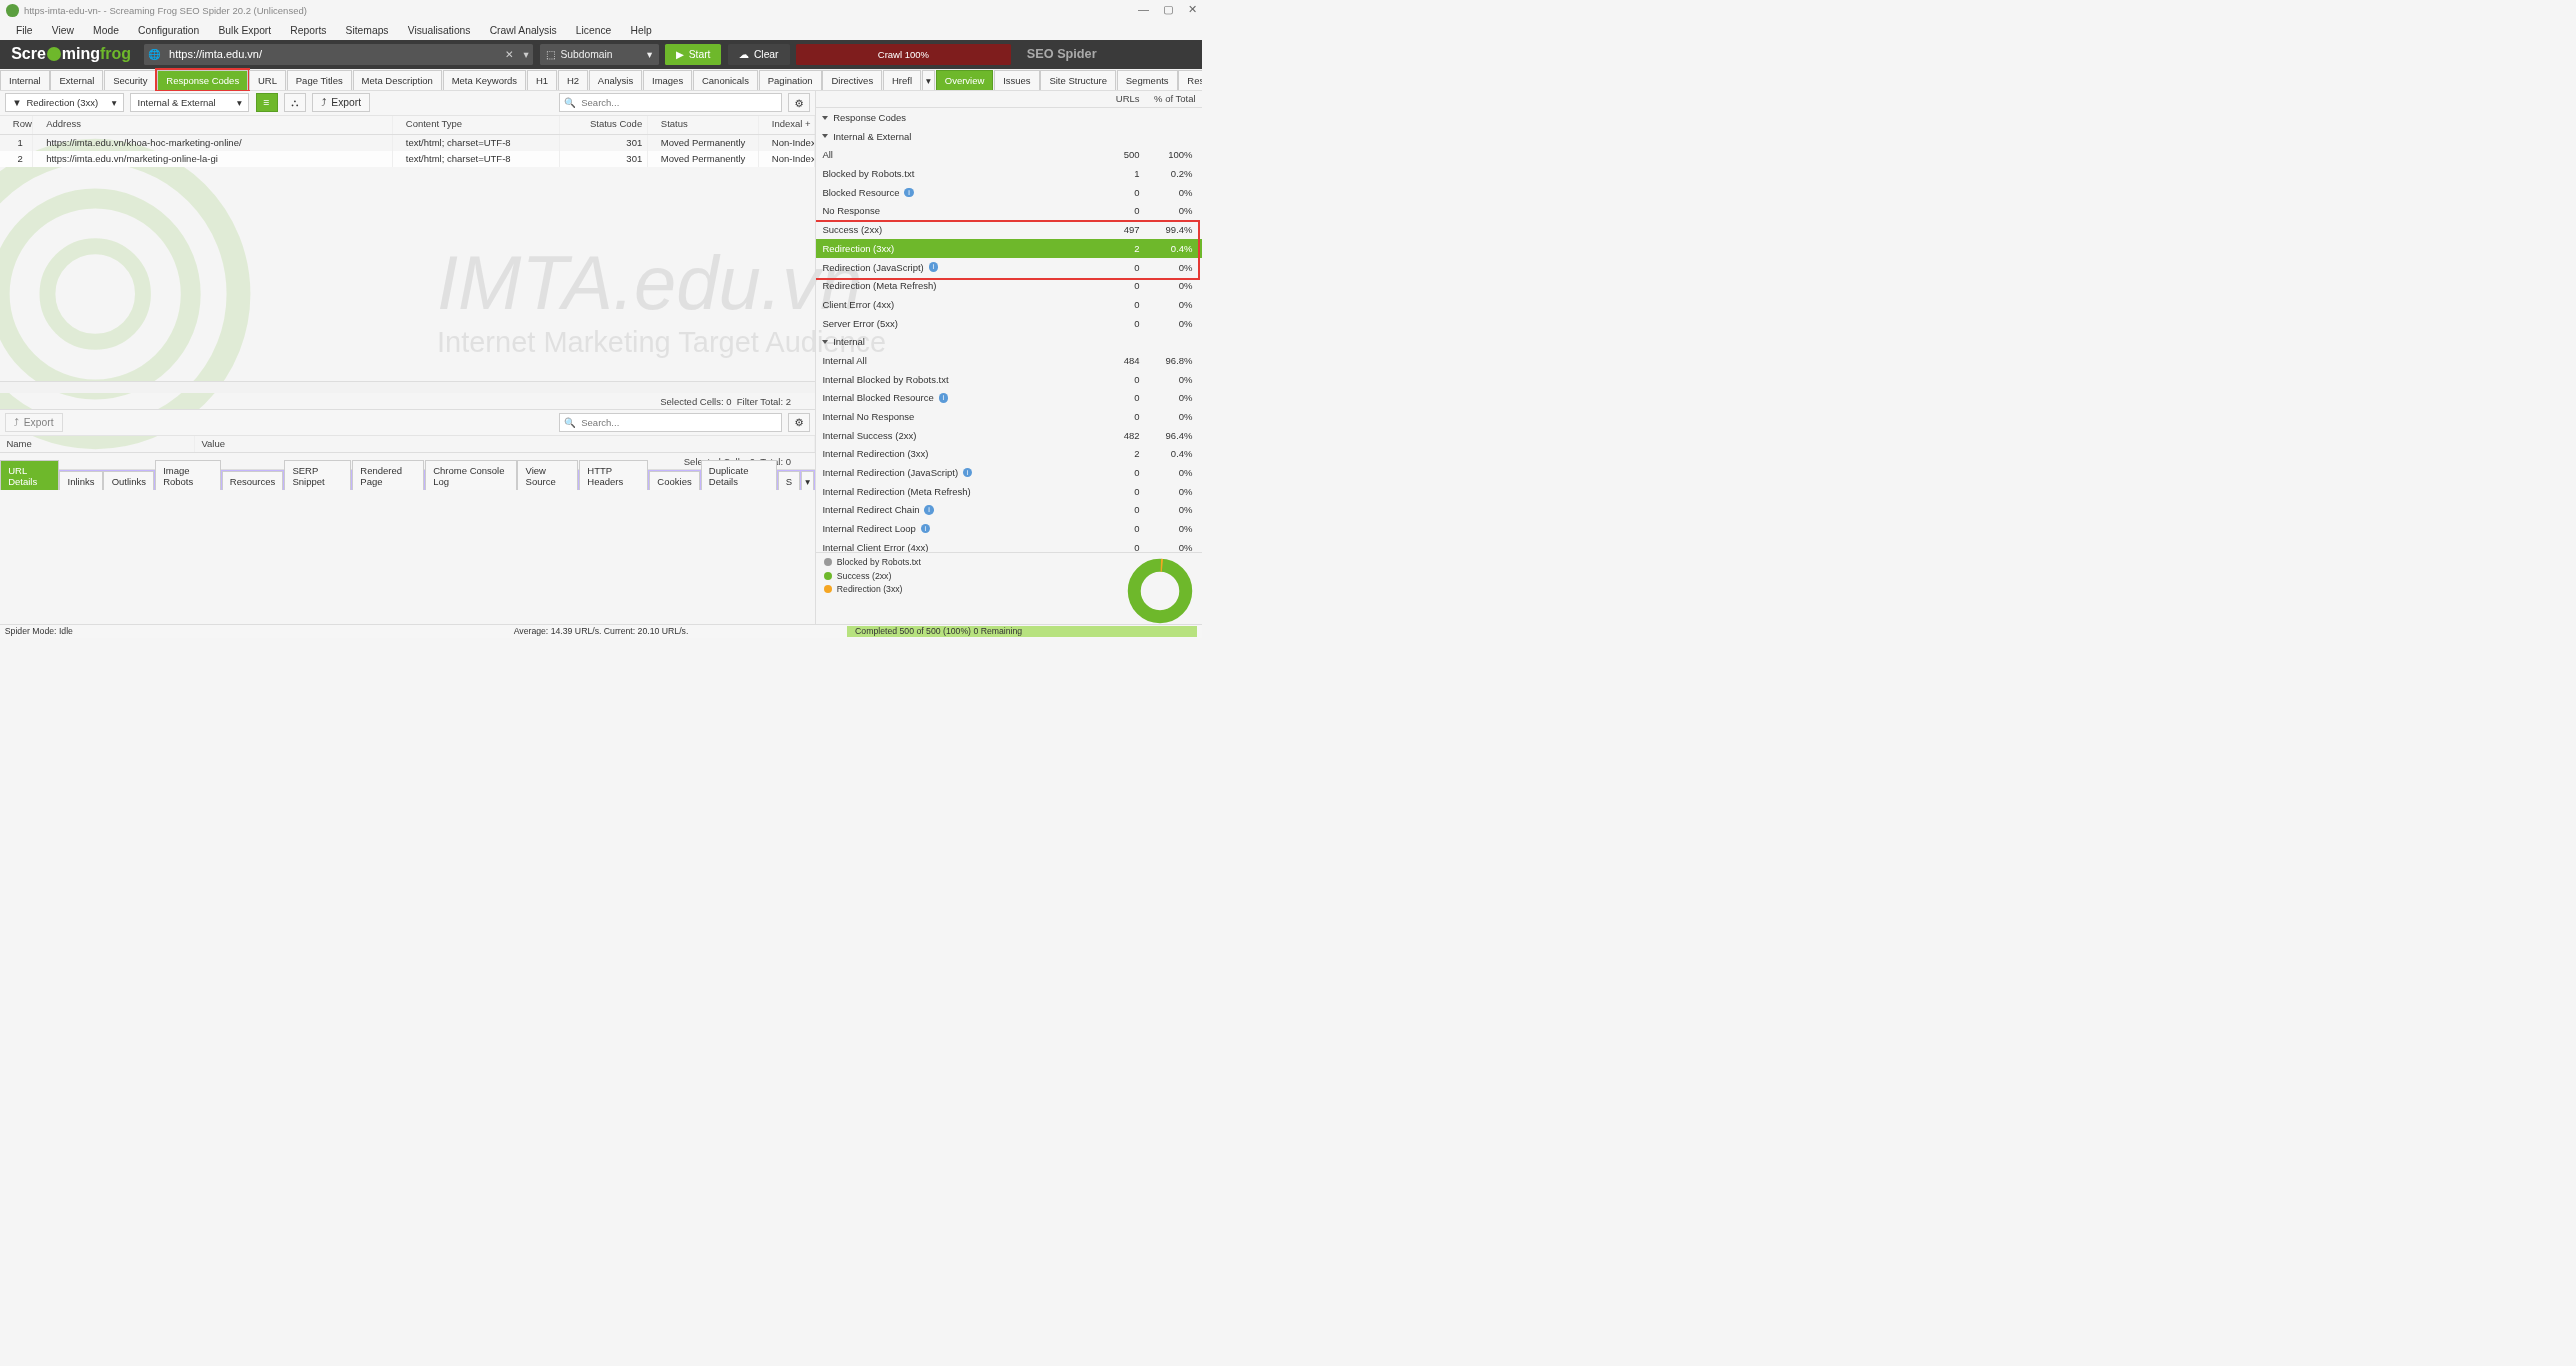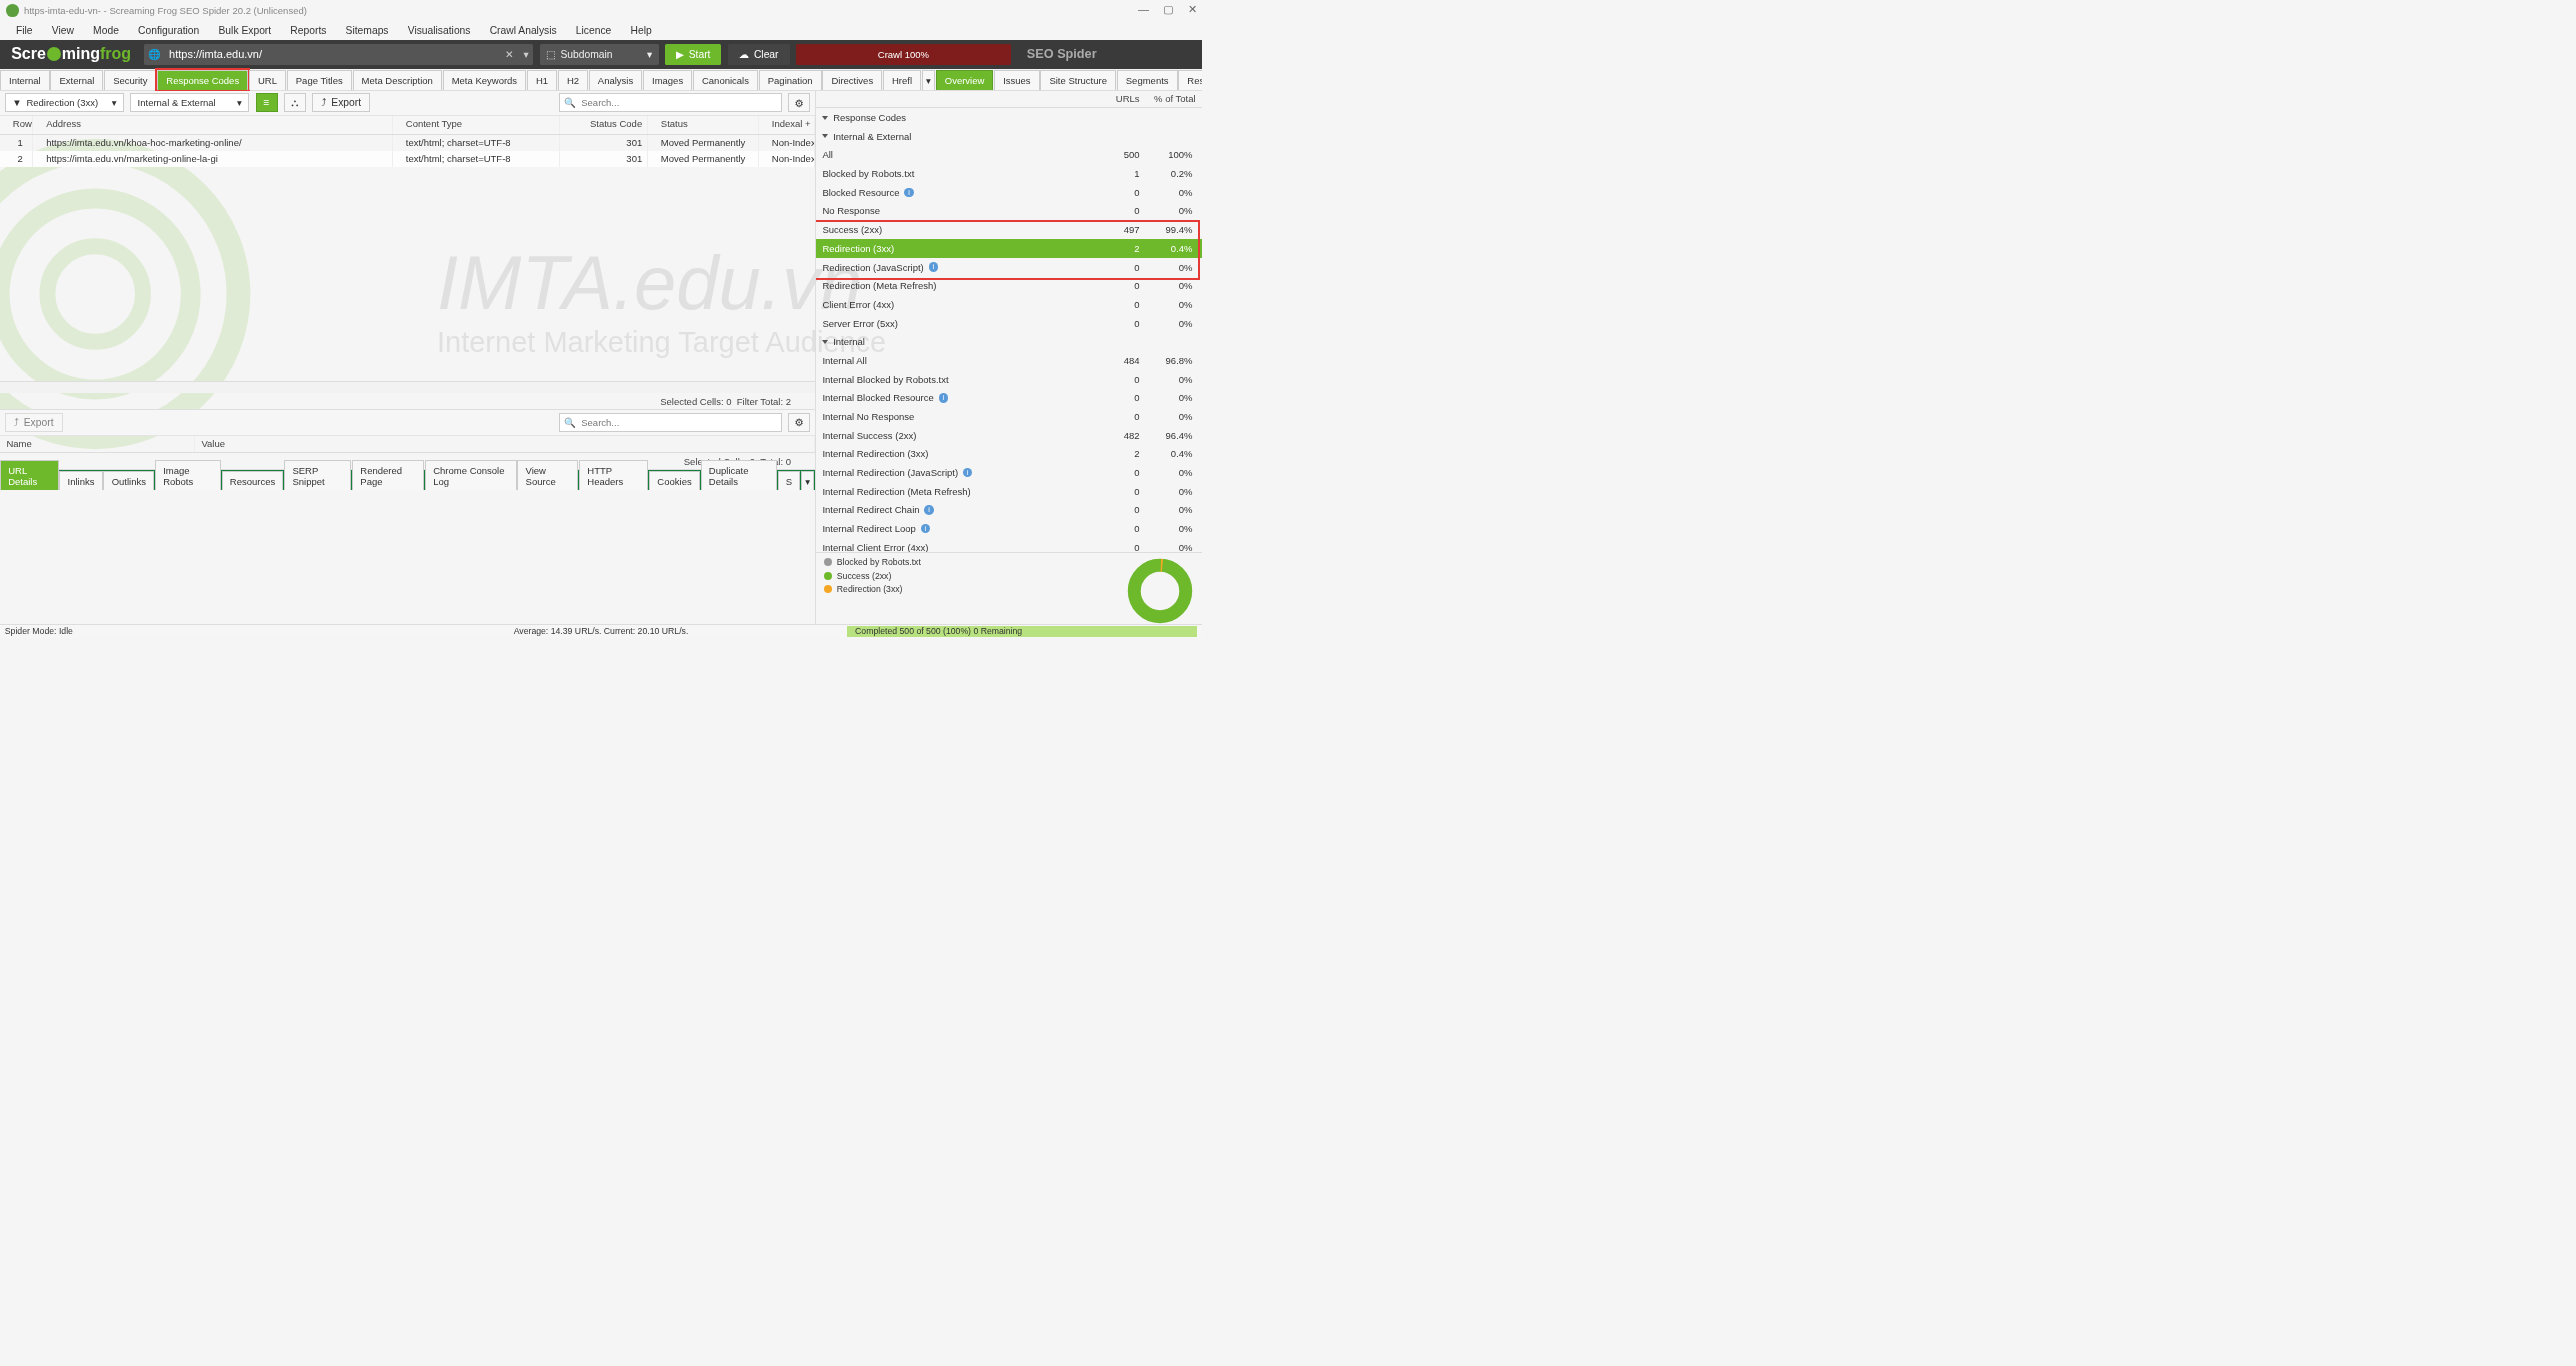--- a/index.html
+++ b/index.html
@@ -44,21 +44,21 @@
 .grid-row { display:flex; height:16px; font-size:9.5px;}
 .grid-row:nth-child(even){background:#fdfdfd;}
 .scrollbar-h { height:12.7px; background:#f2f2f2; border-top:0.8px solid #ddd;}
 .footer-info { height:16px; display:flex; justify-content:flex-end; align-items:center; padding:0 24px; font-size:9.5px; color:#444;}
 .lower { flex:1; display:flex; flex-direction:column; border-top:1.6px solid #ddd;}
 .lower .toolbar2 .export-btn { opacity:.6;}
 .kv-head{display:flex; height:17.5px; border-bottom:0.8px solid #ddd; font-size:9.5px; color:#444;}
 .kv-head > div {padding:2.4px 6.4px; border-right:0.8px solid #eee;}
 .kv-name{width:195px;} .kv-value{flex:1;}
 .nourl { flex:1; display:flex; align-items:center; justify-content:center; color:#999; font-size:13.5px;}
-.lower-tabs { height:20.7px; background:#15803d; border-top:0.8px solid #ddd; display:flex; align-items:flex-end;}
+.lower-tabs { height:20.7px; background:#c4b5fd; border-top:0.8px solid #ddd; display:flex; align-items:flex-end;}
 .ltab { padding:3.2px 7.2px; font-size:9.5px; border:0.8px solid #ccc; border-bottom:none; background:#f7f7f7; margin-right:0.8px;}
 .ltab.active{ background:#6eb82b; color:#fff;}
 .right-head { display:flex; height:17.5px; border-bottom:0.8px solid #ddd; font-size:9.5px; color:#444;}
 .right-head .h-name{flex:1; padding:2.4px 6.4px;} .right-head .h-urls{width:56px; text-align:right; padding:2.4px 6.4px;} .right-head .h-pct{width:56px; text-align:right; padding:2.4px 6.4px;}
 .tree { flex:1; overflow-y:auto; font-size:9.5px; position:relative;}
 .tree-row { display:flex; height:18.7px; align-items:center;}
 .tree-row .nm { flex:1; padding-left:6.4px; display:flex; align-items:center; gap:1.6px;}
 .tree-row .u { width:56px; text-align:right; padding-right:6.4px;}
 .tree-row .p { width:56px; text-align:right; padding-right:9.5px;}
 .tree-row.sel { background:#6eb82b; color:#fff;}

